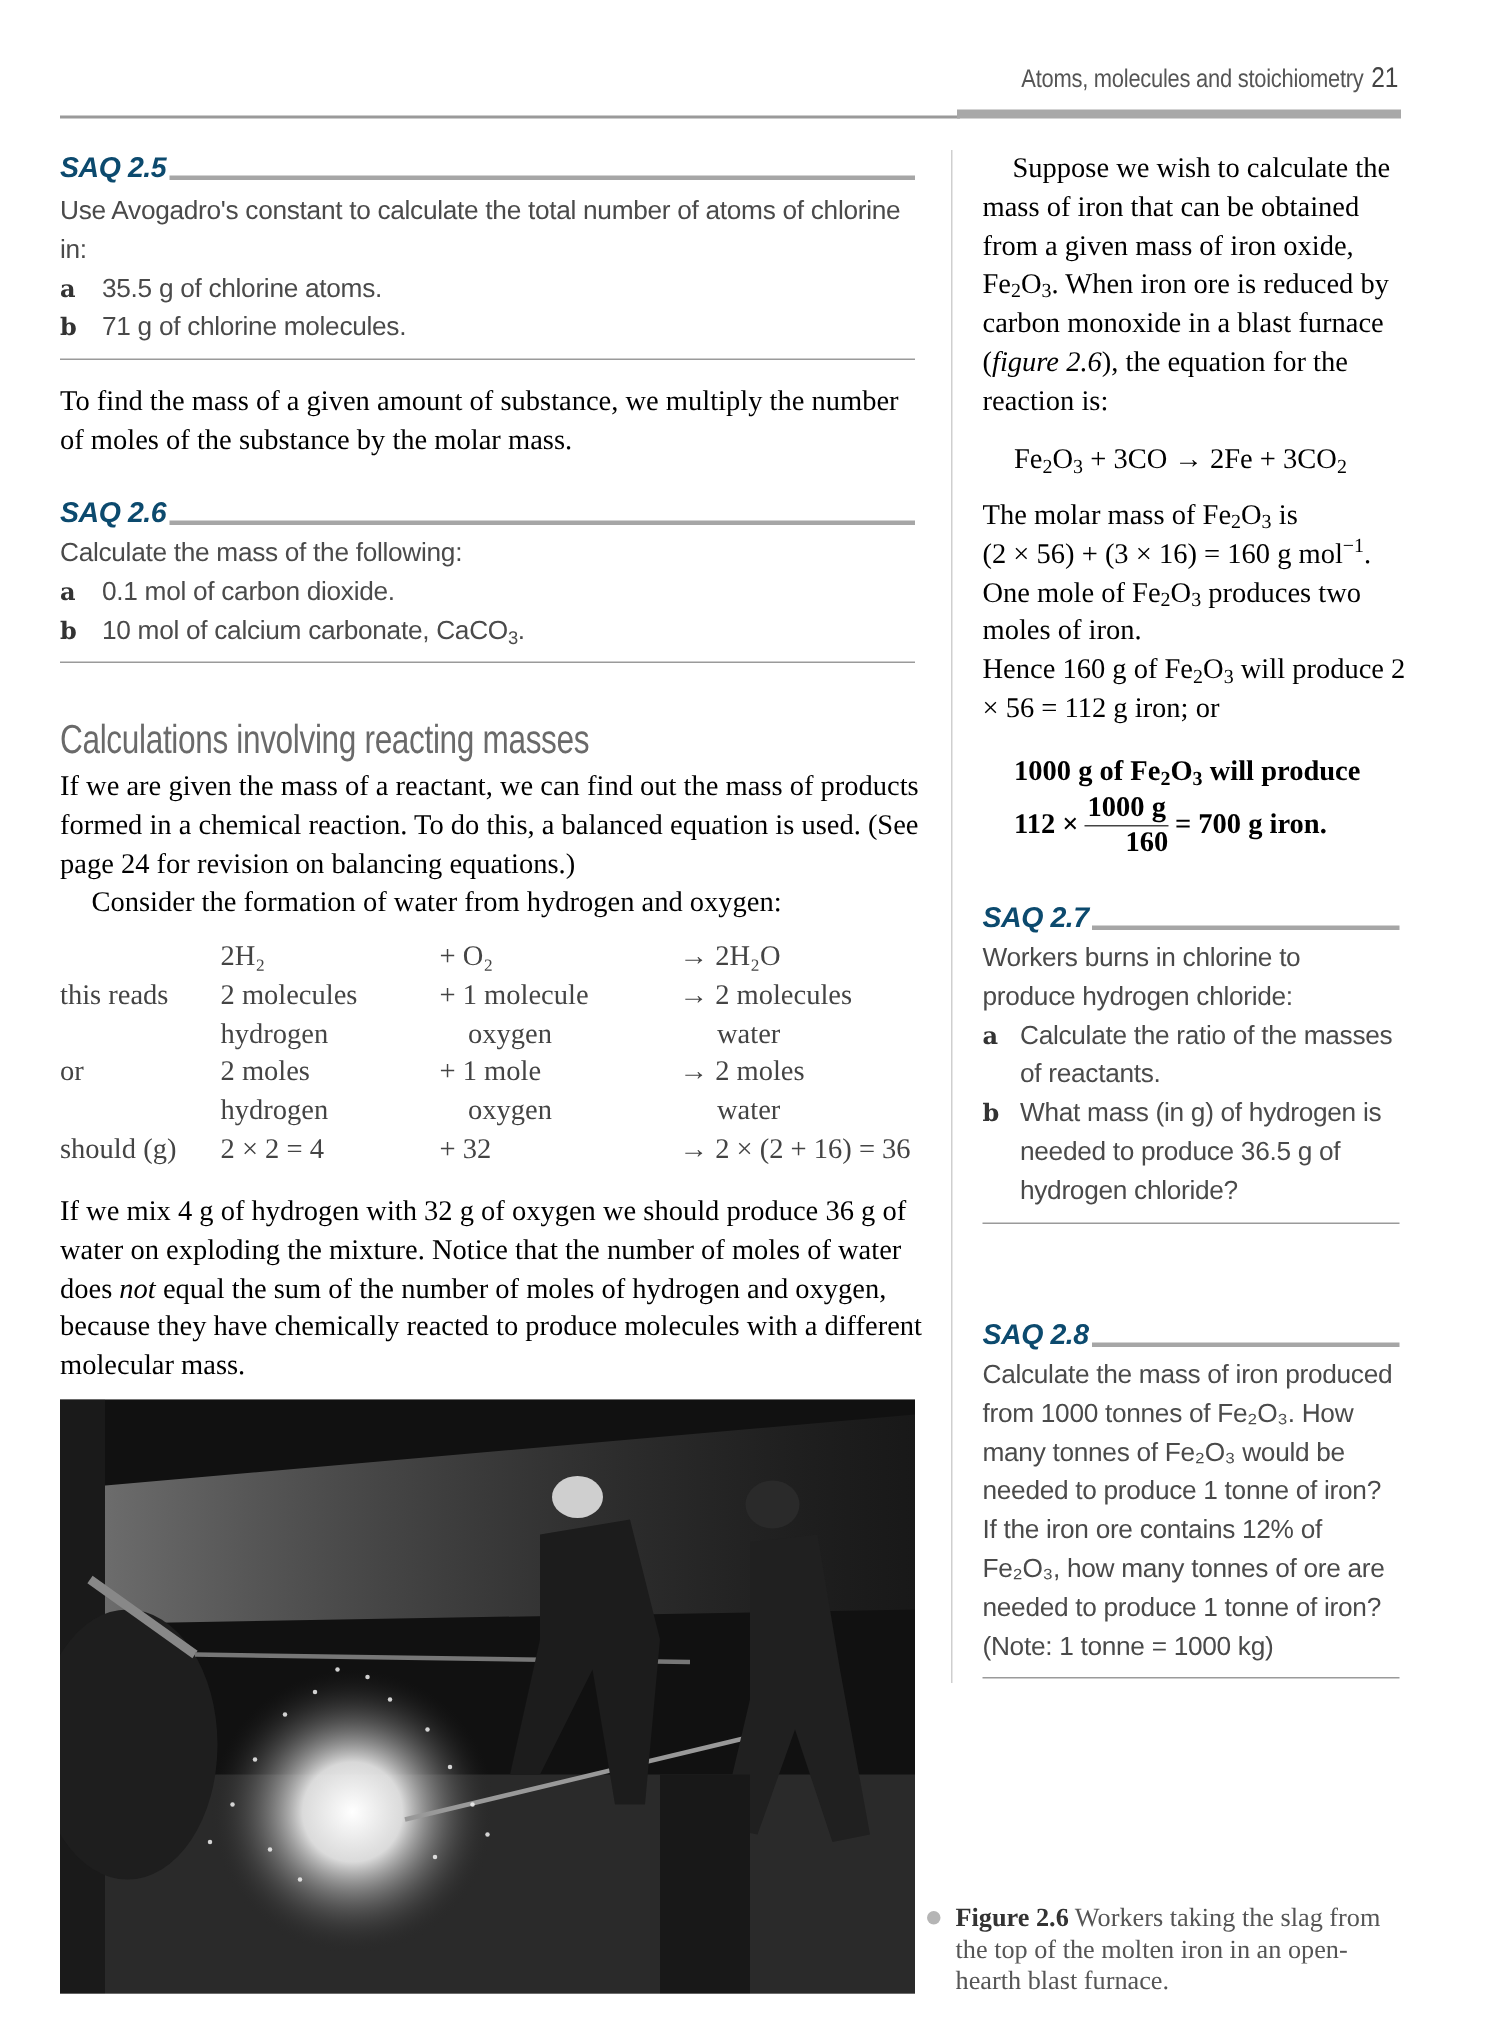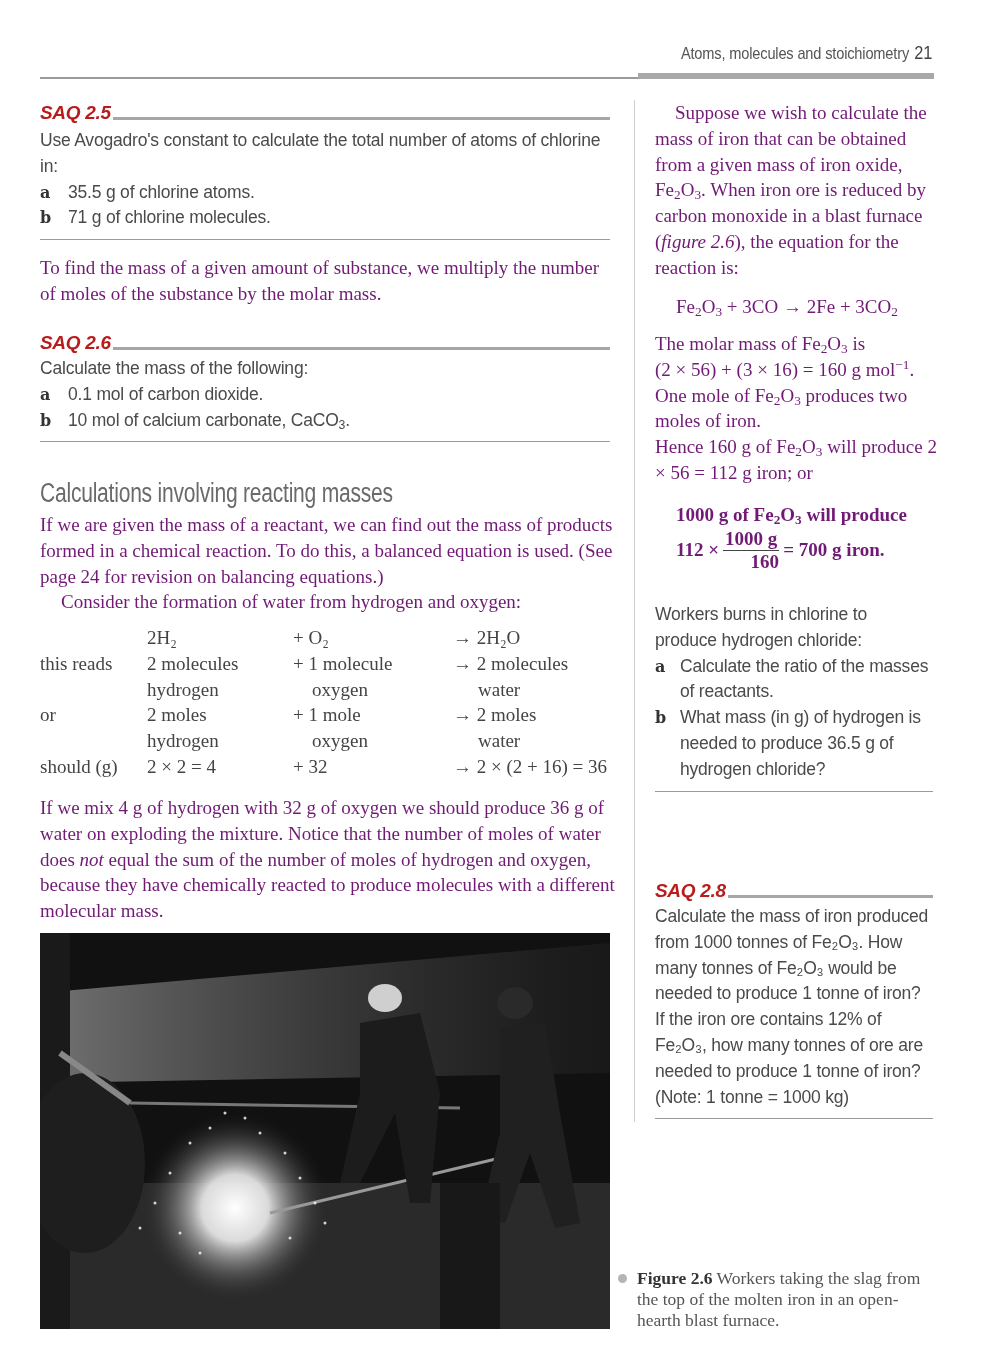--- a/index.html
+++ b/index.html
@@ -9,28 +9,28 @@
   
   .running-head { position: absolute; right: 68px; top: 42px; font-family: "Liberation Sans", sans-serif; font-size: 17px; color: #555; letter-spacing: -0.2px; transform: scaleX(0.86); transform-origin: right center; white-space: nowrap; }
   .running-head .pno { font-size: 19px; margin-left: 6px; color: #444; }
   .rule-thin { position: absolute; left: 40px; top: 77px; width: 600px; height: 2px; background: #9a9a9a; }
   .rule-thick { position: absolute; left: 638px; top: 73px; width: 296px; height: 6px; background: #a8a8a8; }
   .col-divider { position: absolute; left: 634px; top: 100px; width: 1px; height: 1022px; background: #cfcfcf; }
 
   
   .saq { position: absolute; }
   .saq-head { display: flex; align-items: flex-end; height: 24px; }
-  .saq-title { font-family: "Liberation Sans", sans-serif; font-style: italic; font-weight: bold; font-size: 19px; color: #b91c1c; letter-spacing: -0.3px; white-space: nowrap; }
+  .saq-title { font-family: "Liberation Sans", sans-serif; font-style: italic; font-weight: bold; font-size: 19px; color: #0c4a6e; letter-spacing: -0.3px; white-space: nowrap; }
   .saq-line { flex: 1; height: 3px; background: #a6a6a6; margin-left: 2px; margin-bottom: 4px; }
   .saq-body { font-family: "Liberation Sans", sans-serif; font-size: 17.5px; color: #4a4a4a; line-height: 25.8px; letter-spacing: -0.2px; }
   .saq-item { display: flex; }
   .saq-item .lbl { font-family: "DejaVu Serif", serif; font-weight: bold; font-size: 16px; width: 28px; flex: none; color: #333; }
   .saq-end { height: 1px; background: #9a9a9a; margin-top: 8px; }
 
-  .body-text { font-family: "Liberation Serif", serif; font-size: 19px; line-height: 25.8px; color: #701a75; }
+  .body-text { font-family: "Liberation Serif", serif; font-size: 19px; line-height: 25.8px; color: #000000; }
   .h2 { font-family: "Liberation Sans", sans-serif; font-size: 27px; color: #6a6a6a; transform: scaleX(0.78); transform-origin: left center; white-space: nowrap; letter-spacing: -0.3px; }
 
   .eq-table { position: absolute; left: 40px; top: 627px; font-family: "Liberation Serif", serif; font-size: 19px; color: #444; }
   .eq-row { position: relative; height: 25.8px; }
   .eq-row span { position: absolute; white-space: nowrap; }
 
   .frac { display: inline-flex; flex-direction: column; align-items: center; vertical-align: middle; margin: 0 4px; }
   .frac .num { border-bottom: 1px solid #444; padding: 0 2px; line-height: 22px; }
   .frac .den { line-height: 22px; margin-left: 27px; }
 
@@ -209,20 +209,24 @@
     <span>112 ×</span>
     <span class="frac">
       <span class="num">1000 g</span>
       <span class="den">160</span>
     </span>
     <span>= 700 g iron.</span>
   </div>
 </div>
 
 <div class="saq" style="left:655px; top:600px; width:278px;">
+  <div class="saq-head">
+    <span class="saq-title">SAQ 2.7</span>
+    <span class="saq-line"></span>
+  </div>
   <div class="saq-body" style="margin-top:2px;">
     <div>Workers burns in chlorine to produce hydrogen chloride:</div>
     <div class="saq-item">
       <span class="lbl" style="width:25px;">a</span>
       <span>Calculate the ratio of the masses of reactants.</span>
     </div>
     <div class="saq-item">
       <span class="lbl" style="width:25px;">b</span>
       <span>What mass (in g) of hydrogen is needed to produce 36.5 g of hydrogen chloride?</span>
     </div>

